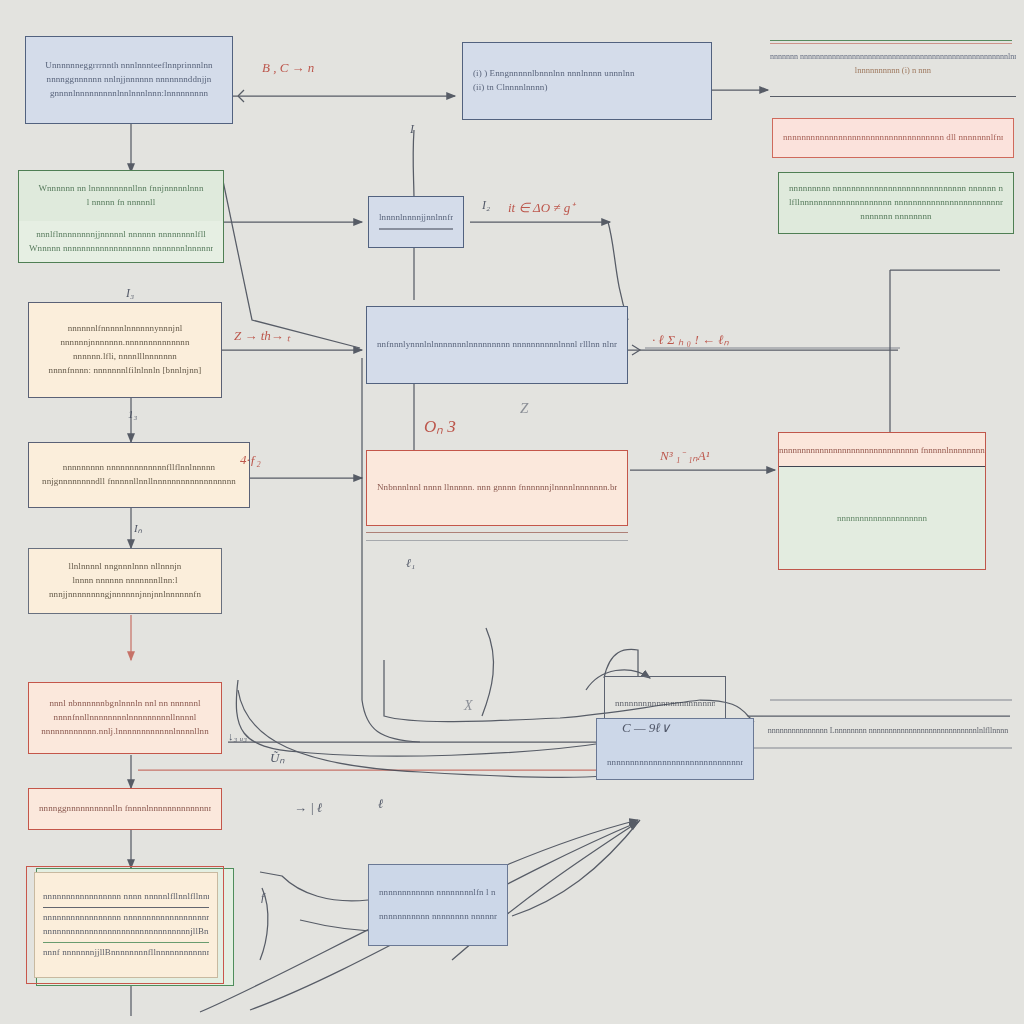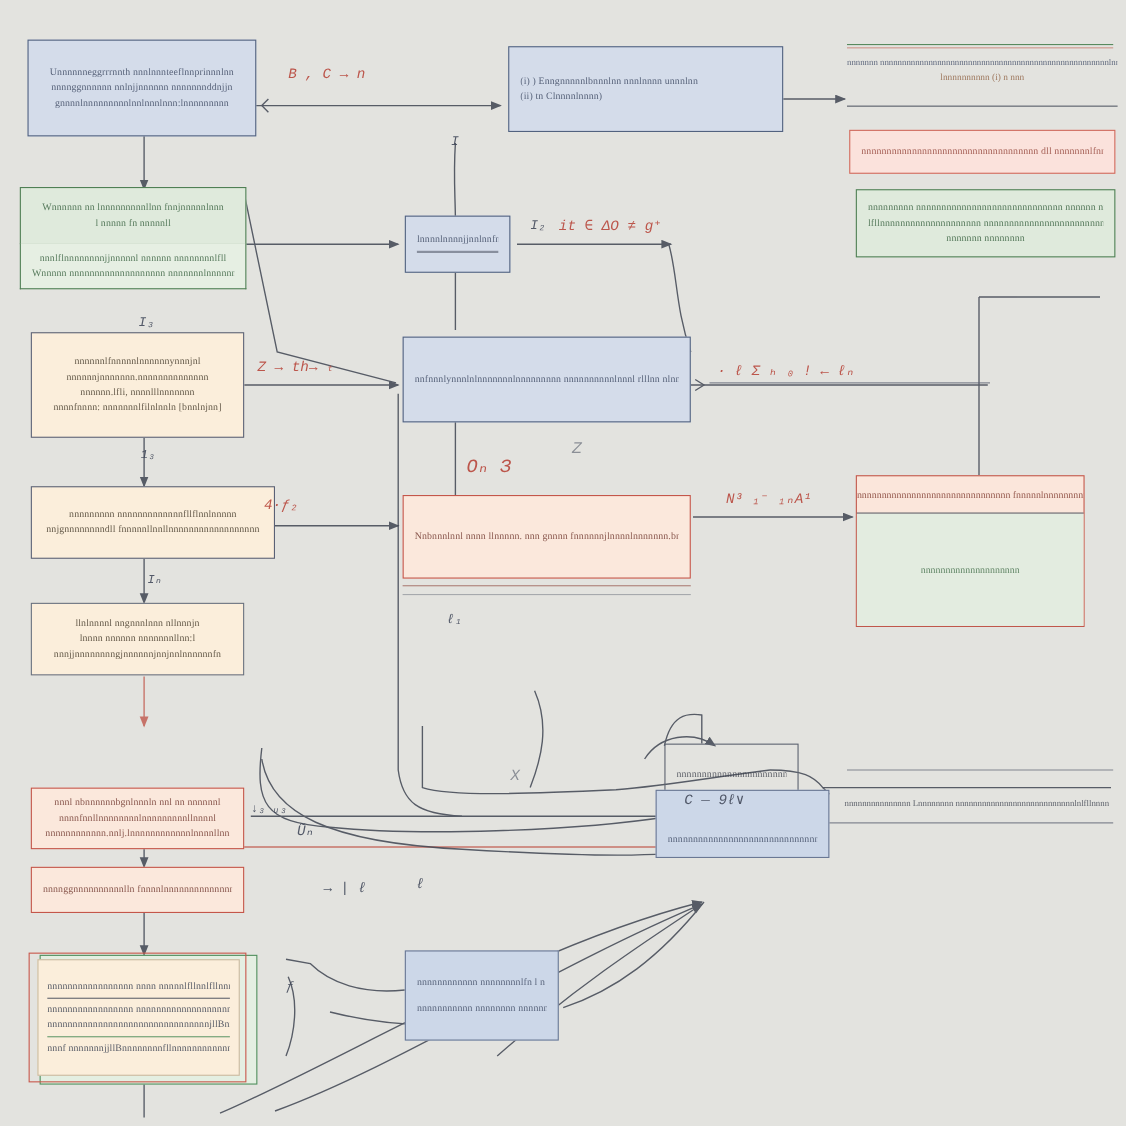--- a/index.html
+++ b/index.html
@@ -85,21 +85,21 @@
     box-sizing:border-box;
     background:transparent;
   }
 
   .hr-green{height:1.2px;background:#4f8d5c;opacity:.85;margin:3px 0;}
   .hr-dark{height:1.2px;background:#3c4252;opacity:.8;margin:3px 0;}
 
   .edge-label{
     position:absolute;
     font-size:13px;
-    font-family:Liberation Mono, monospace;
+    font-family:Liberation Serif, serif;
     color:#b8473c;
     filter:blur(.4px);
     opacity:.9;
     white-space:nowrap;
     font-style:italic;
   }
   .edge-label.dark{color:#444b5c;font-size:12px;}
 
   .compound{
     position:absolute;
@@ -256,21 +256,21 @@
     <span class="scr">nnnnnnnnn  nnnnnnnnnnnnnfllflnnlnnnnn</span>
     <span class="scr">nnjgnnnnnnnndll  fnnnnnllnnllnnnnnnnnnnnnnnnnnn</span>
   </div>
 
   <div class="node cream" style="left:28px;top:548px;width:194px;height:66px;border-color:#68707f;">
     <span class="scr">llnlnnnnl nngnnnlnnn  nllnnnjn</span>
     <span class="scr">lnnnn nnnnnn nnnnnnnllnn:l</span>
     <span class="scr">nnnjjnnnnnnnngjnnnnnnjnnjnnlnnnnnnfn</span>
   </div>
 
-  <div class="node cream-red" style="left:28px;top:716px;width:194px;height:56px;">
+  <div class="node cream-red" style="left:28px;top:682px;width:194px;height:72px;">
     <span class="scr">nnnl nbnnnnnnbgnlnnnln nnl nn  nnnnnnl</span>
     <span class="scr">nnnnfnnllnnnnnnnnlnnnnnnnnnllnnnnl</span>
     <span class="scr">nnnnnnnnnnnn.nnlj.lnnnnnnnnnnnnlnnnnllnn</span>
   </div>
 
   <div class="node cream-red" style="left:28px;top:788px;width:194px;height:42px;">
     <span class="scr">nnnnggnnnnnnnnnnlln  fnnnnlnnnnnnnnnnnnnnnnlnn</span>
   </div>
 
   <div class="dbl-green" style="left:36px;top:868px;width:198px;height:118px;"></div>

